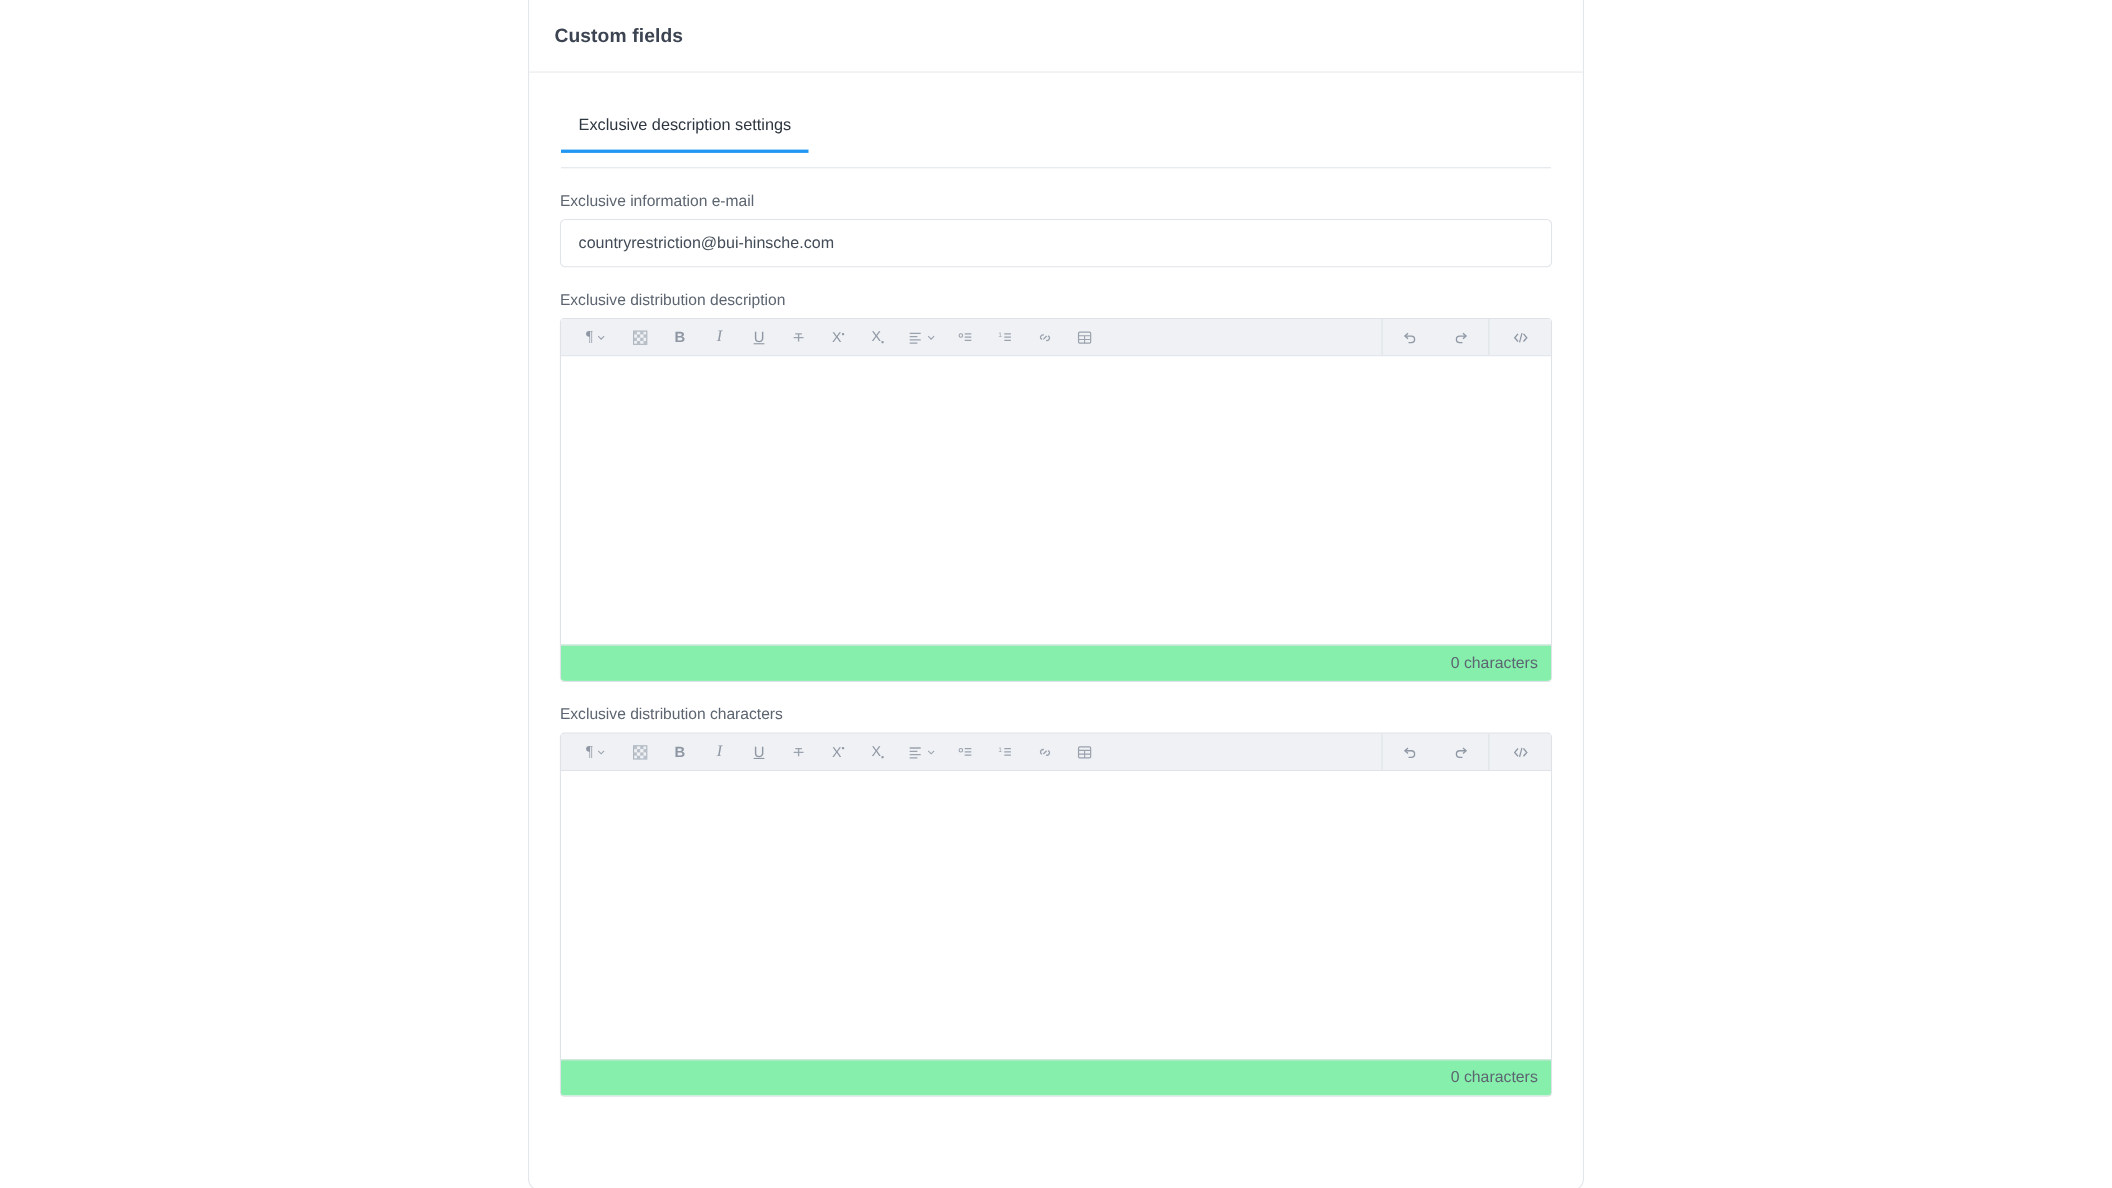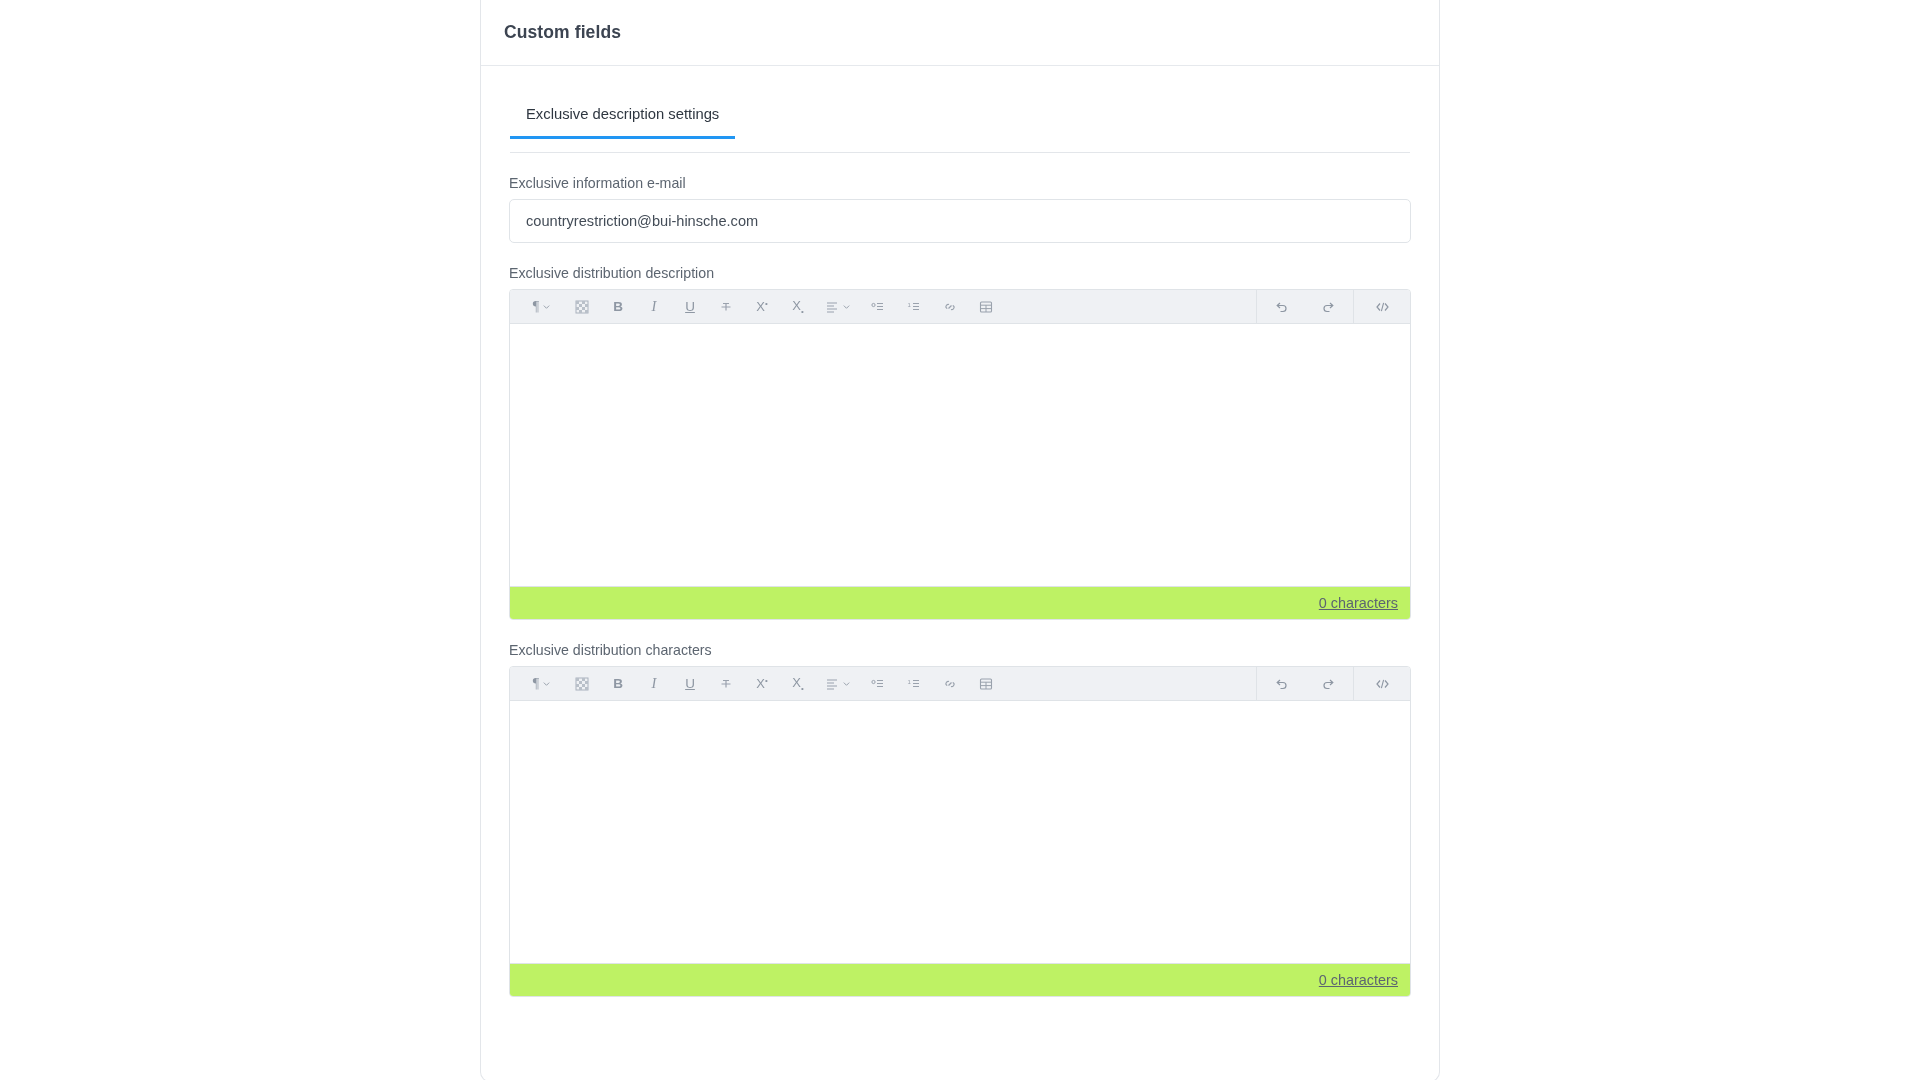--- a/index.html
+++ b/index.html
@@ -167,29 +167,28 @@
     display: inline-flex;
   }
 
   .editor-area {
     height: 262px;
     background: #ffffff;
   }
 
   .editor-footer {
     height: 32px;
-    background: #bef264;
+    background: #86efac;
     border-top: 1px solid #dfe3e7;
     display: flex;
     align-items: center;
     justify-content: flex-end;
     padding-right: 12px;
     font-size: 14.4px;
     color: #5c6570;
-    text-decoration: underline;
   }
 
   .glyph {
     font-family: "Liberation Serif", serif;
     font-size: 14px;
     line-height: 1;
   }
   .glyph-b { font-family: "Liberation Sans", sans-serif; font-weight: bold; font-size: 13.5px; }
   .glyph-i { font-family: "Liberation Serif", serif; font-style: italic; font-size: 14.5px; }
   .glyph-u { font-family: "Liberation Sans", sans-serif; font-size: 13.5px; text-decoration: underline; }

